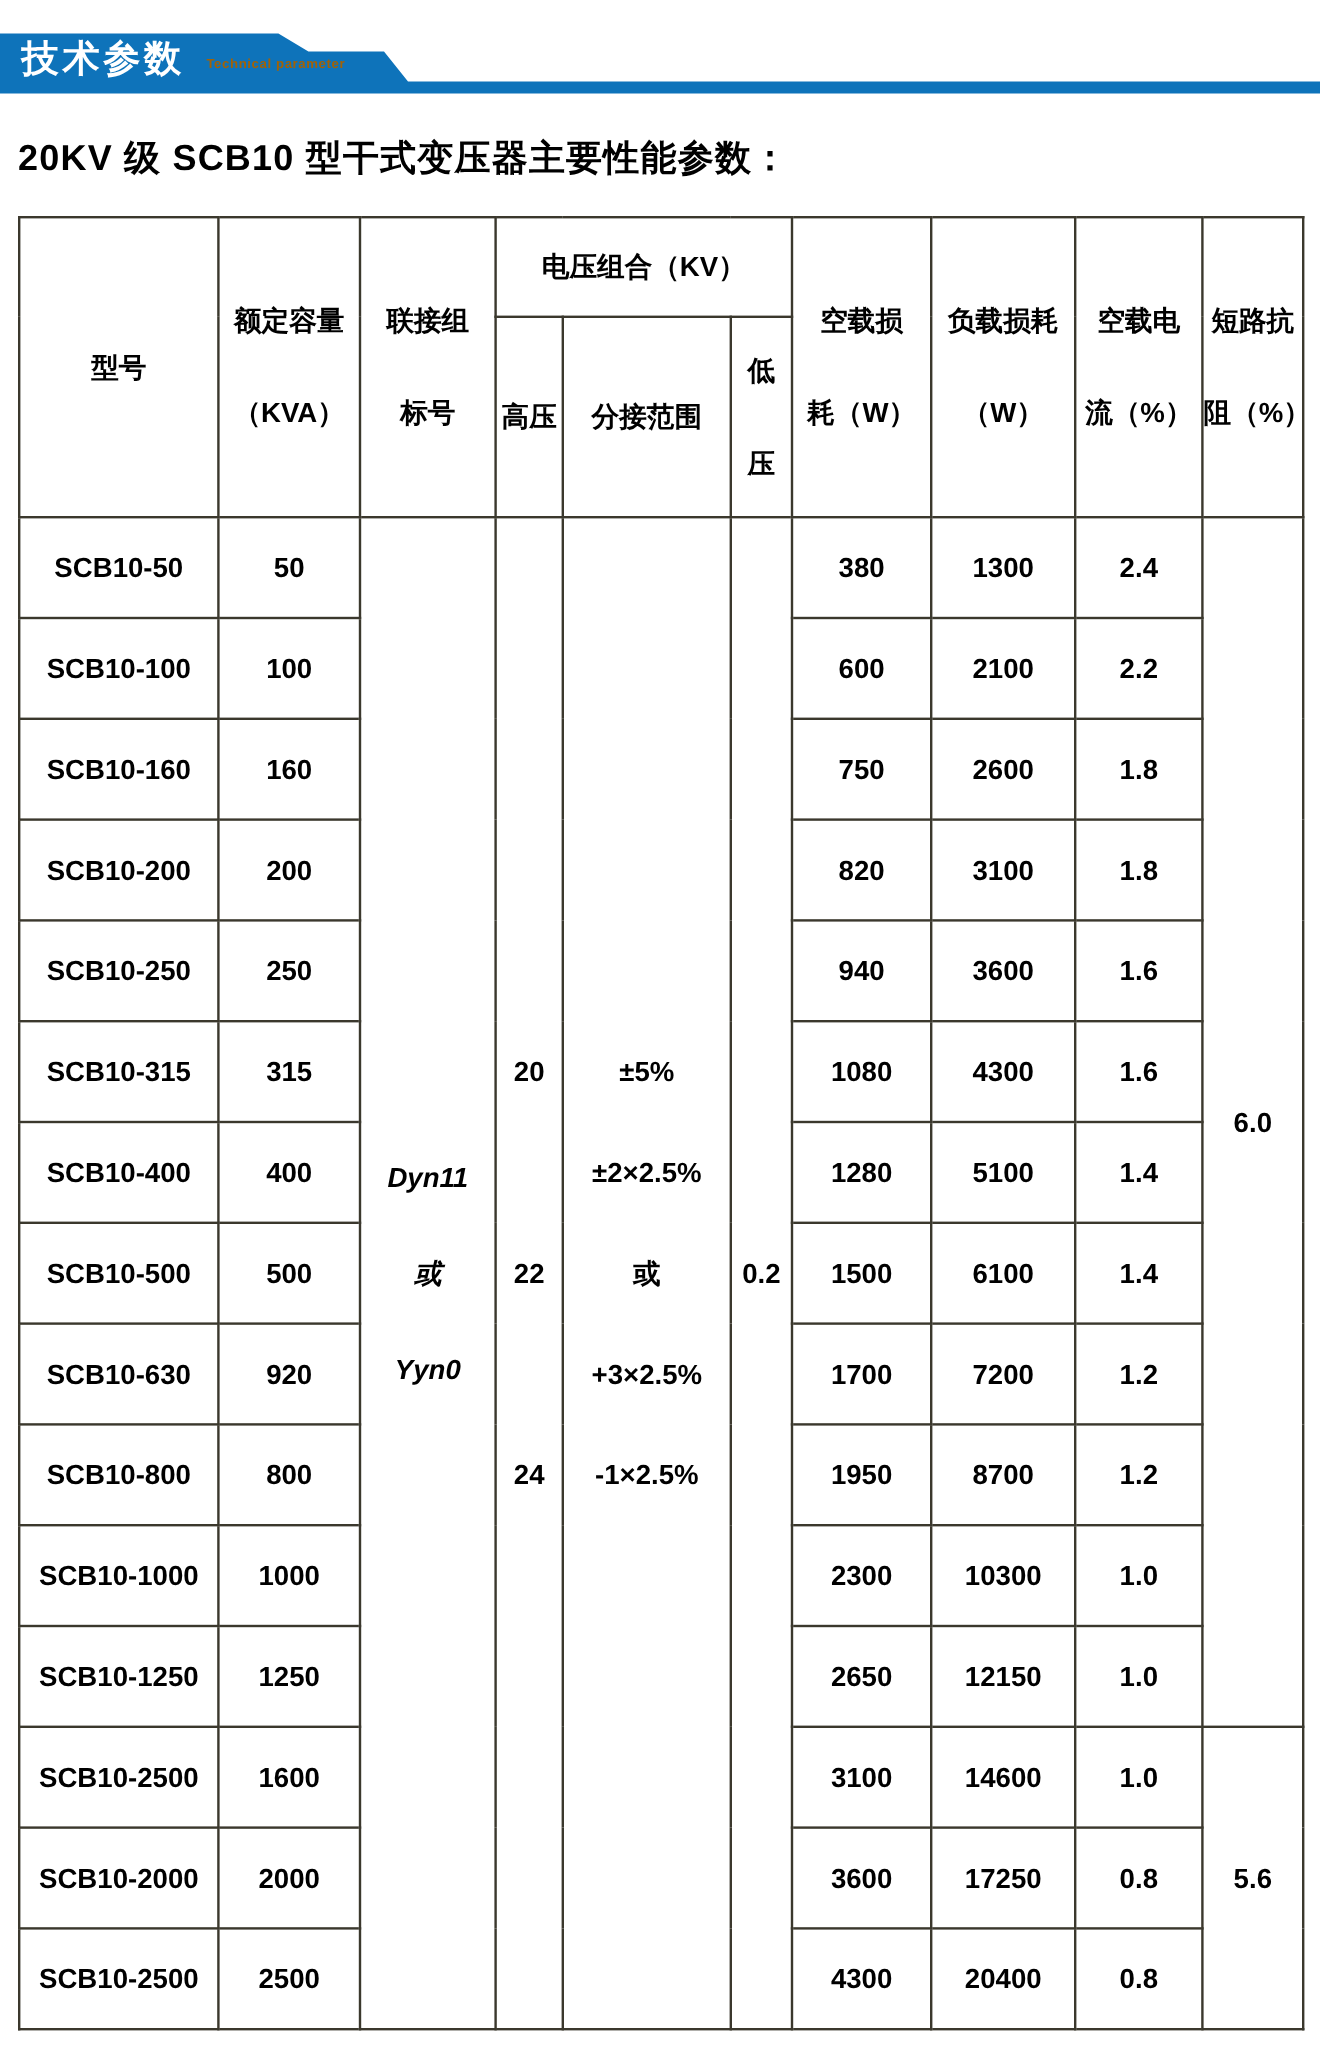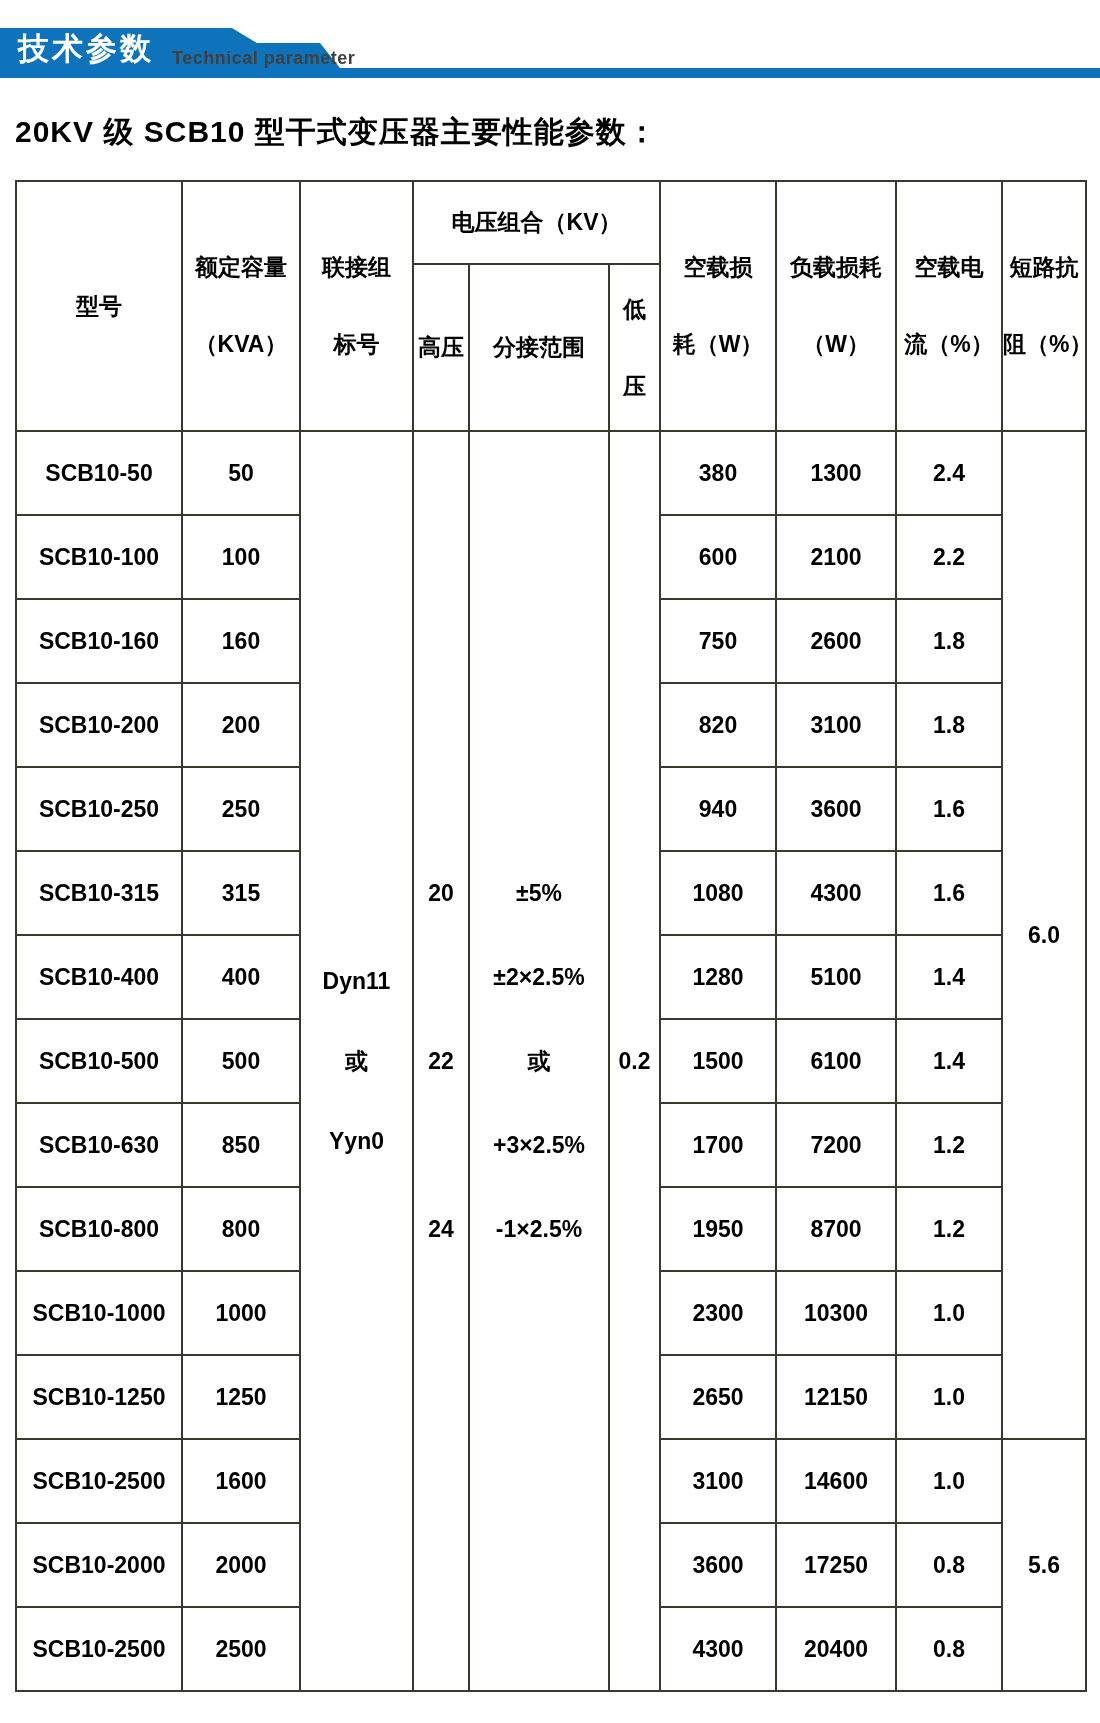--- a/index.html
+++ b/index.html
@@ -7,41 +7,41 @@
     width:1100px;height:1723px;position:relative;background:#ffffff;
     font-family:"Liberation Sans","DejaVu Sans",sans-serif;color:#000;
   }
   .banner{position:absolute;left:0;top:0;width:1100px;height:90px;}
   .banner svg{display:block;}
   .banner-cn{
     position:absolute;left:18px;top:30px;color:#fff;font-size:31px;
     font-weight:bold;letter-spacing:3px;line-height:1.2;
   }
   .banner-en{
-    position:absolute;left:172px;top:48px;color:#404040;font-size:18px;
+    position:absolute;left:172px;top:48px;color:#a16207;font-size:11px;
     font-weight:bold;letter-spacing:0.5px;
   }
   .page-title{
     position:absolute;left:15px;top:112px;font-size:30px;font-weight:bold;
     letter-spacing:1px;white-space:nowrap;
   }
   table.spec{
     position:absolute;left:15px;top:180px;width:1070px;
     border-collapse:collapse;table-layout:fixed;
   }
   .spec th,.spec td{
     border:2px solid #3b382d;text-align:center;vertical-align:middle;
     font-size:23px;font-weight:bold;color:#000;padding:0;overflow:hidden;
     white-space:nowrap;
   }
   .spec thead tr.row-a{height:83px;}
   .spec thead tr.row-b{height:167px;}
   .spec tbody tr{height:84px;}
   .two-line div{line-height:77px;}
-  .lh80 div{line-height:80px;}
+  .lh80 div{line-height:80px;font-style:italic;}
   .lh84 div{line-height:84px;}
   .lh168 div{line-height:168px;}
 </style>
 </head>
 <body>
 
 <div class="banner">
   <svg width="1100" height="90">
     <polygon points="0,28 232,28 257,43 320,43 340,68 1100,68 1100,78 0,78" fill="#0e73ba"></polygon>
   </svg>
@@ -173,21 +173,21 @@
       </tr>
       <tr>
         <td>SCB10-500</td>
         <td>500</td>
         <td>1500</td>
         <td>6100</td>
         <td>1.4</td>
       </tr>
       <tr>
         <td>SCB10-630</td>
-        <td>850</td>
+        <td>920</td>
         <td>1700</td>
         <td>7200</td>
         <td>1.2</td>
       </tr>
       <tr>
         <td>SCB10-800</td>
         <td>800</td>
         <td>1950</td>
         <td>8700</td>
         <td>1.2</td>

